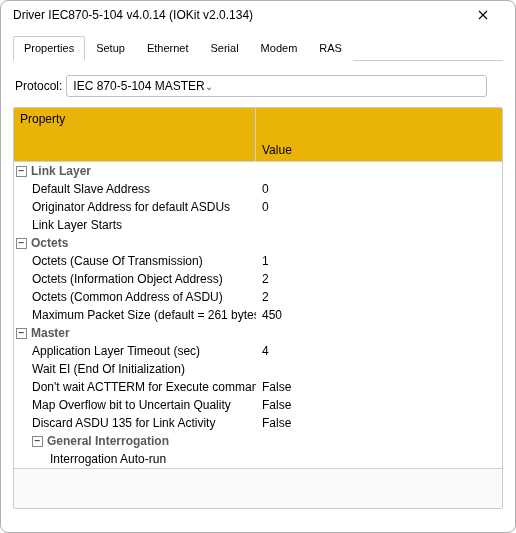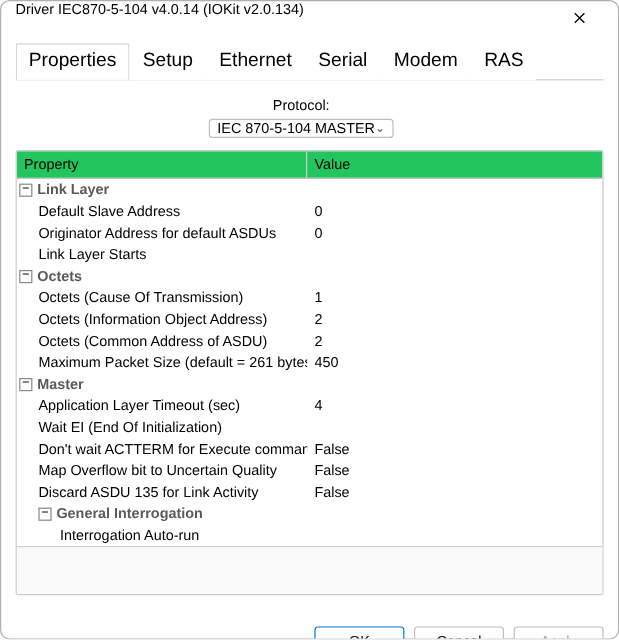--- a/index.html
+++ b/index.html
@@ -16,20 +16,21 @@
     border: 1px solid #b0b0b0;
     border-radius: 8px;
     background: #fff;
     display: flex;
     flex-direction: column;
     overflow: hidden;
   }
   .titlebar {
     height: 32px;
     display: flex;
+    align-items: center;
     padding: 0 12px;
     justify-content: space-between;
   }
   .titlebar .title { font-size: 12px; }
   .close-x {
     width: 40px;
     height: 28px;
     display: flex;
     align-items: center;
     justify-content: center;
@@ -42,75 +43,74 @@
     display: flex;
     flex-direction: column;
   }
   .tabs {
     display: flex;
     gap: 0;
     border-bottom: 1px solid #ccc;
   }
   .tab {
     padding: 5px 10px 6px 10px;
-    font-size: 16px;
+    font-size: 11px;
     border: 1px solid transparent;
     border-bottom: none;
     position: relative;
     cursor: pointer;
     top: 1px;
     background: #fff;
   }
   .tab.active {
     border-color: #ccc;
     border-bottom: 1px solid #fff;
     border-radius: 2px 2px 0 0;
   }
   .protocol-row {
     display: flex;
     align-items: center;
     gap: 4px;
     margin: 14px 16px 10px 2px;
-    flex-direction: column;
   }
   .protocol-row label { font-size: 12px; }
   .combo {
     flex: 1;
     height: 22px;
     border: 1px solid #bfbfbf;
     border-radius: 3px;
     display: flex;
     align-items: center;
-    justify-content: center;
+    justify-content: flex-start;
     padding: 0 6px;
     font-size: 12px;
     cursor: pointer;
     background: #fff;
   }
   .combo .chev { font-size: 10px; color: #555; }
   .grid-wrap {
     border: 1px solid #ccc;
     border-radius: 2px;
     flex: 1;
     display: flex;
     flex-direction: column;
     overflow: hidden;
     margin-bottom: 6px;
   }
   .grid-head {
     display: flex;
     border-bottom: 1px solid #d0d0d0;
-    background: #22c55e;
+    background: #eab308;
   }
   .grid-head .col {
     padding: 4px 6px;
     font-size: 12px;
   }
   .col-prop { width: 242px; border-right: 1px solid #d0d0d0; }
-  .col-val  { flex: 1; }
+  .col-val  { flex: 1; margin-top: 31px; }
   .grid-body {
     flex: 1;
     overflow-y: auto;
     position: relative;
   }
   .row {
     display: flex;
     height: 18px;
     align-items: center;
   }

